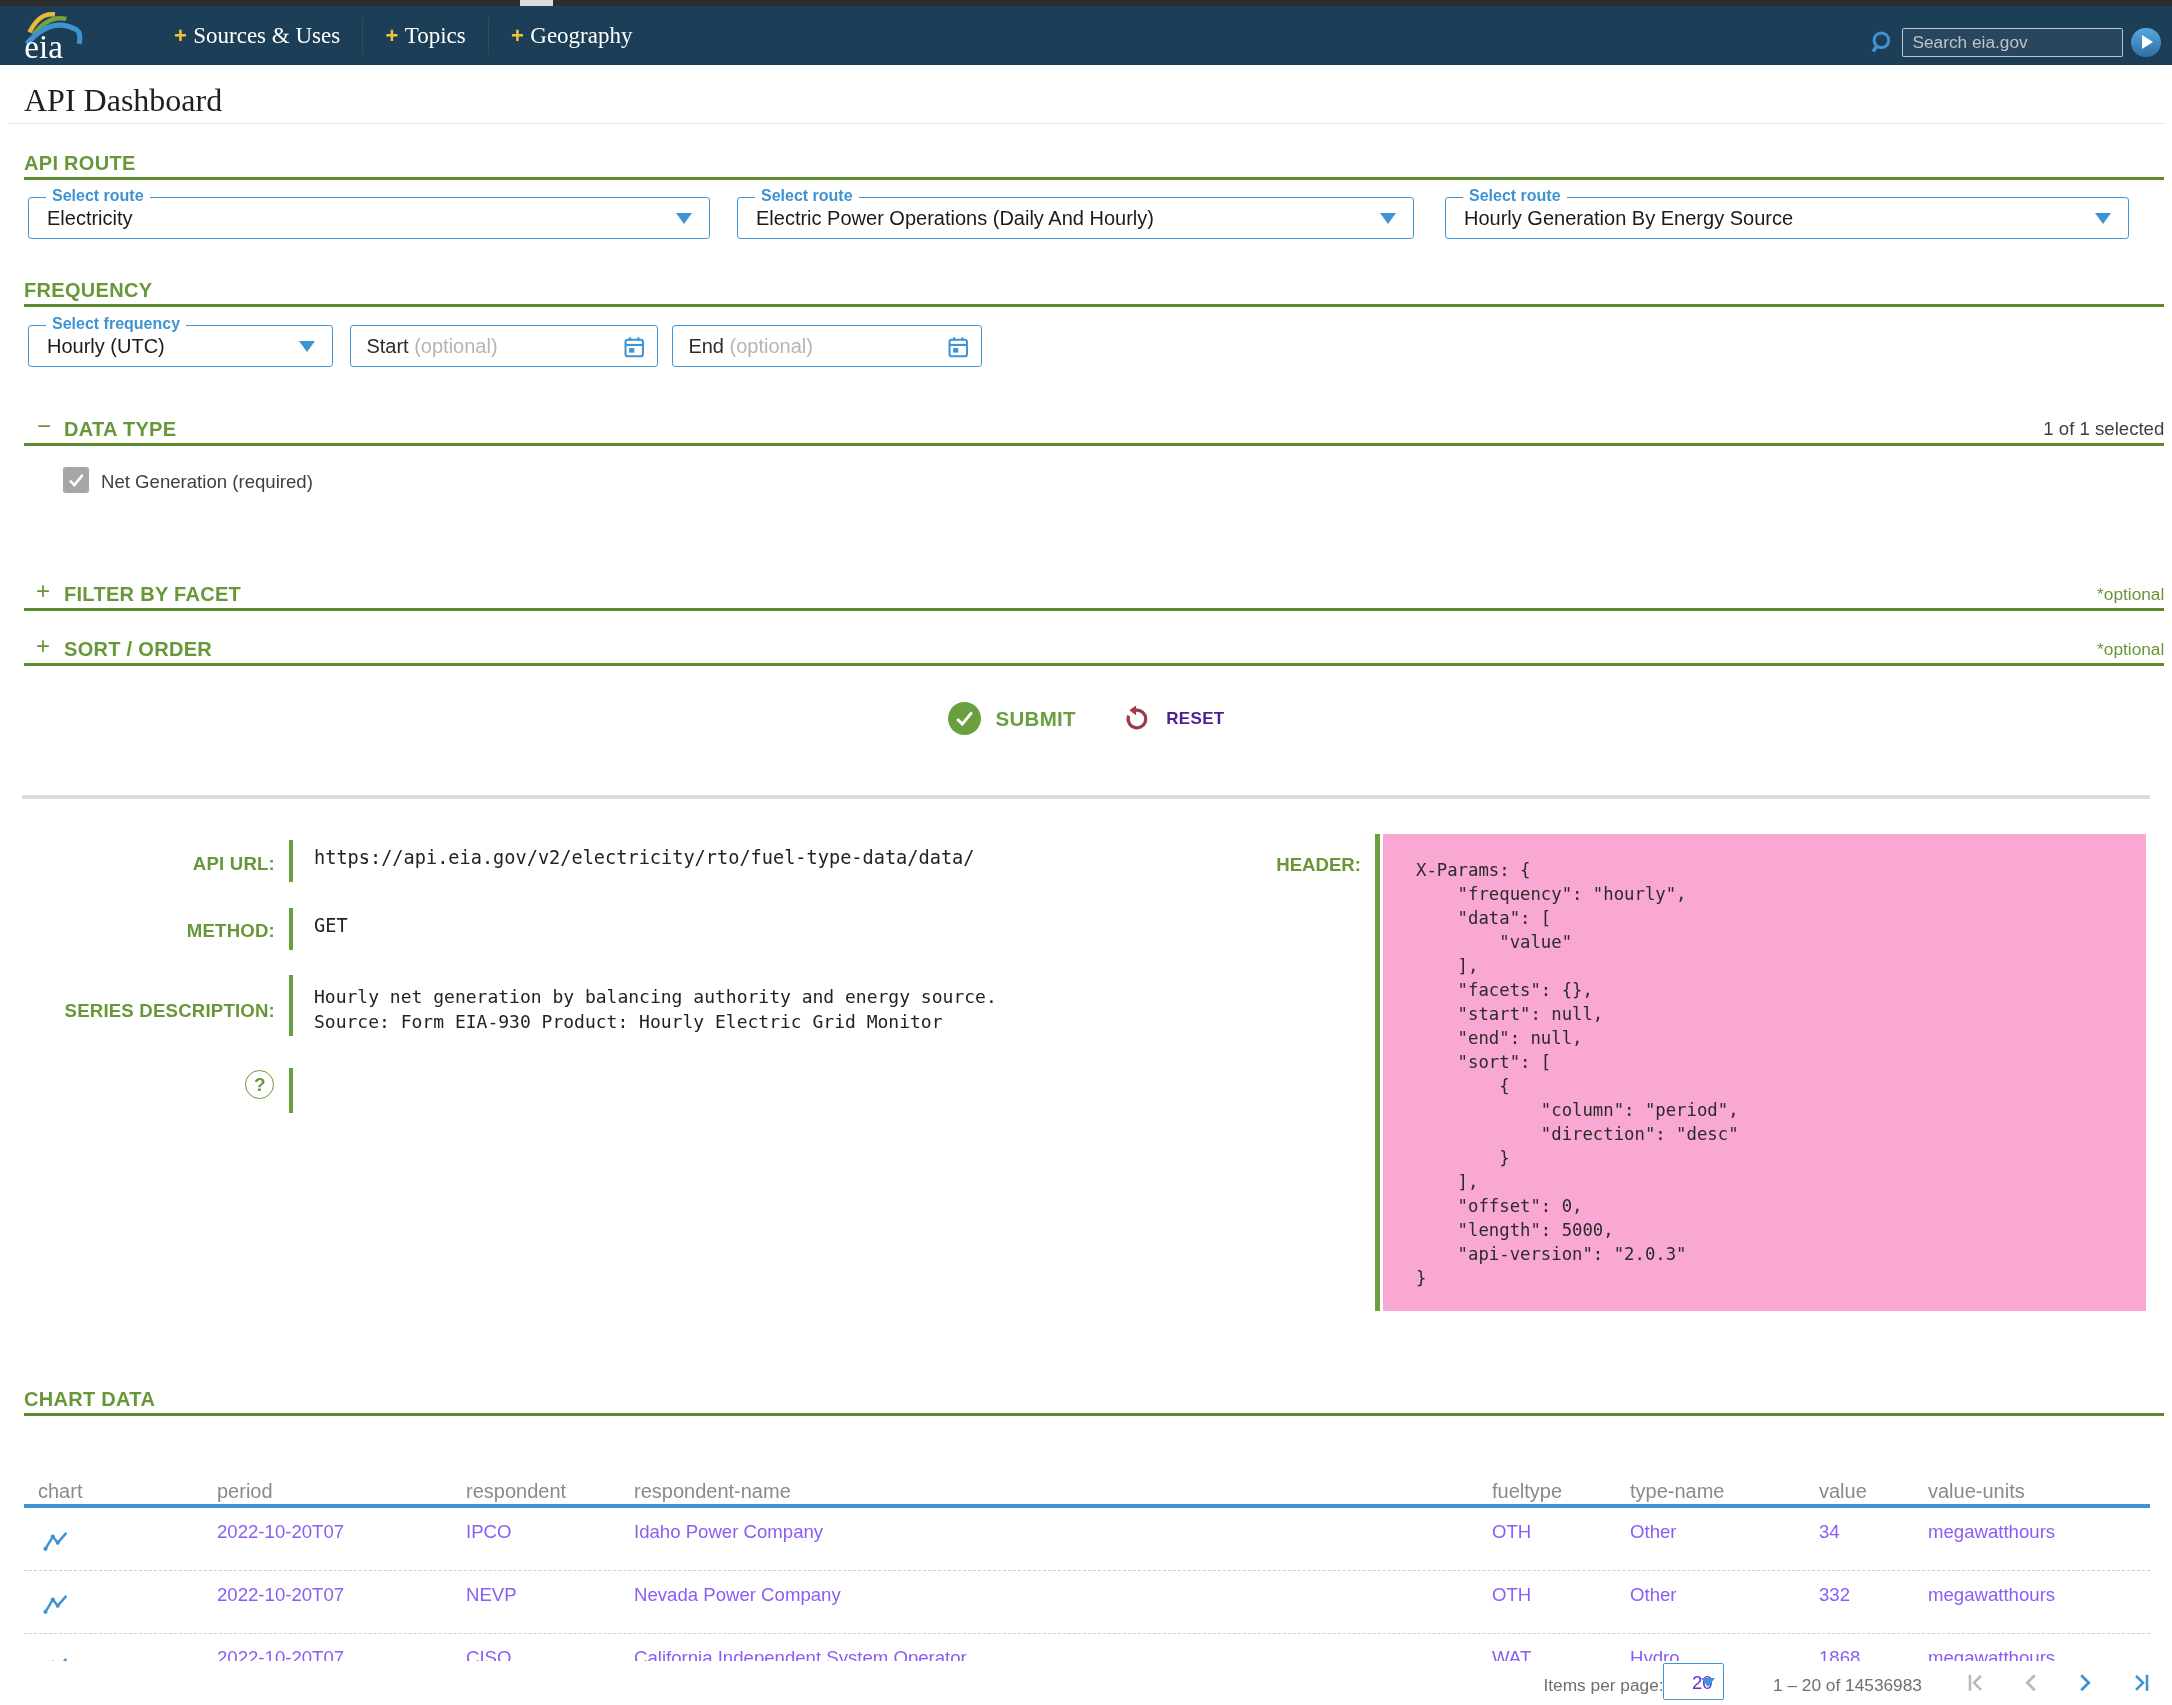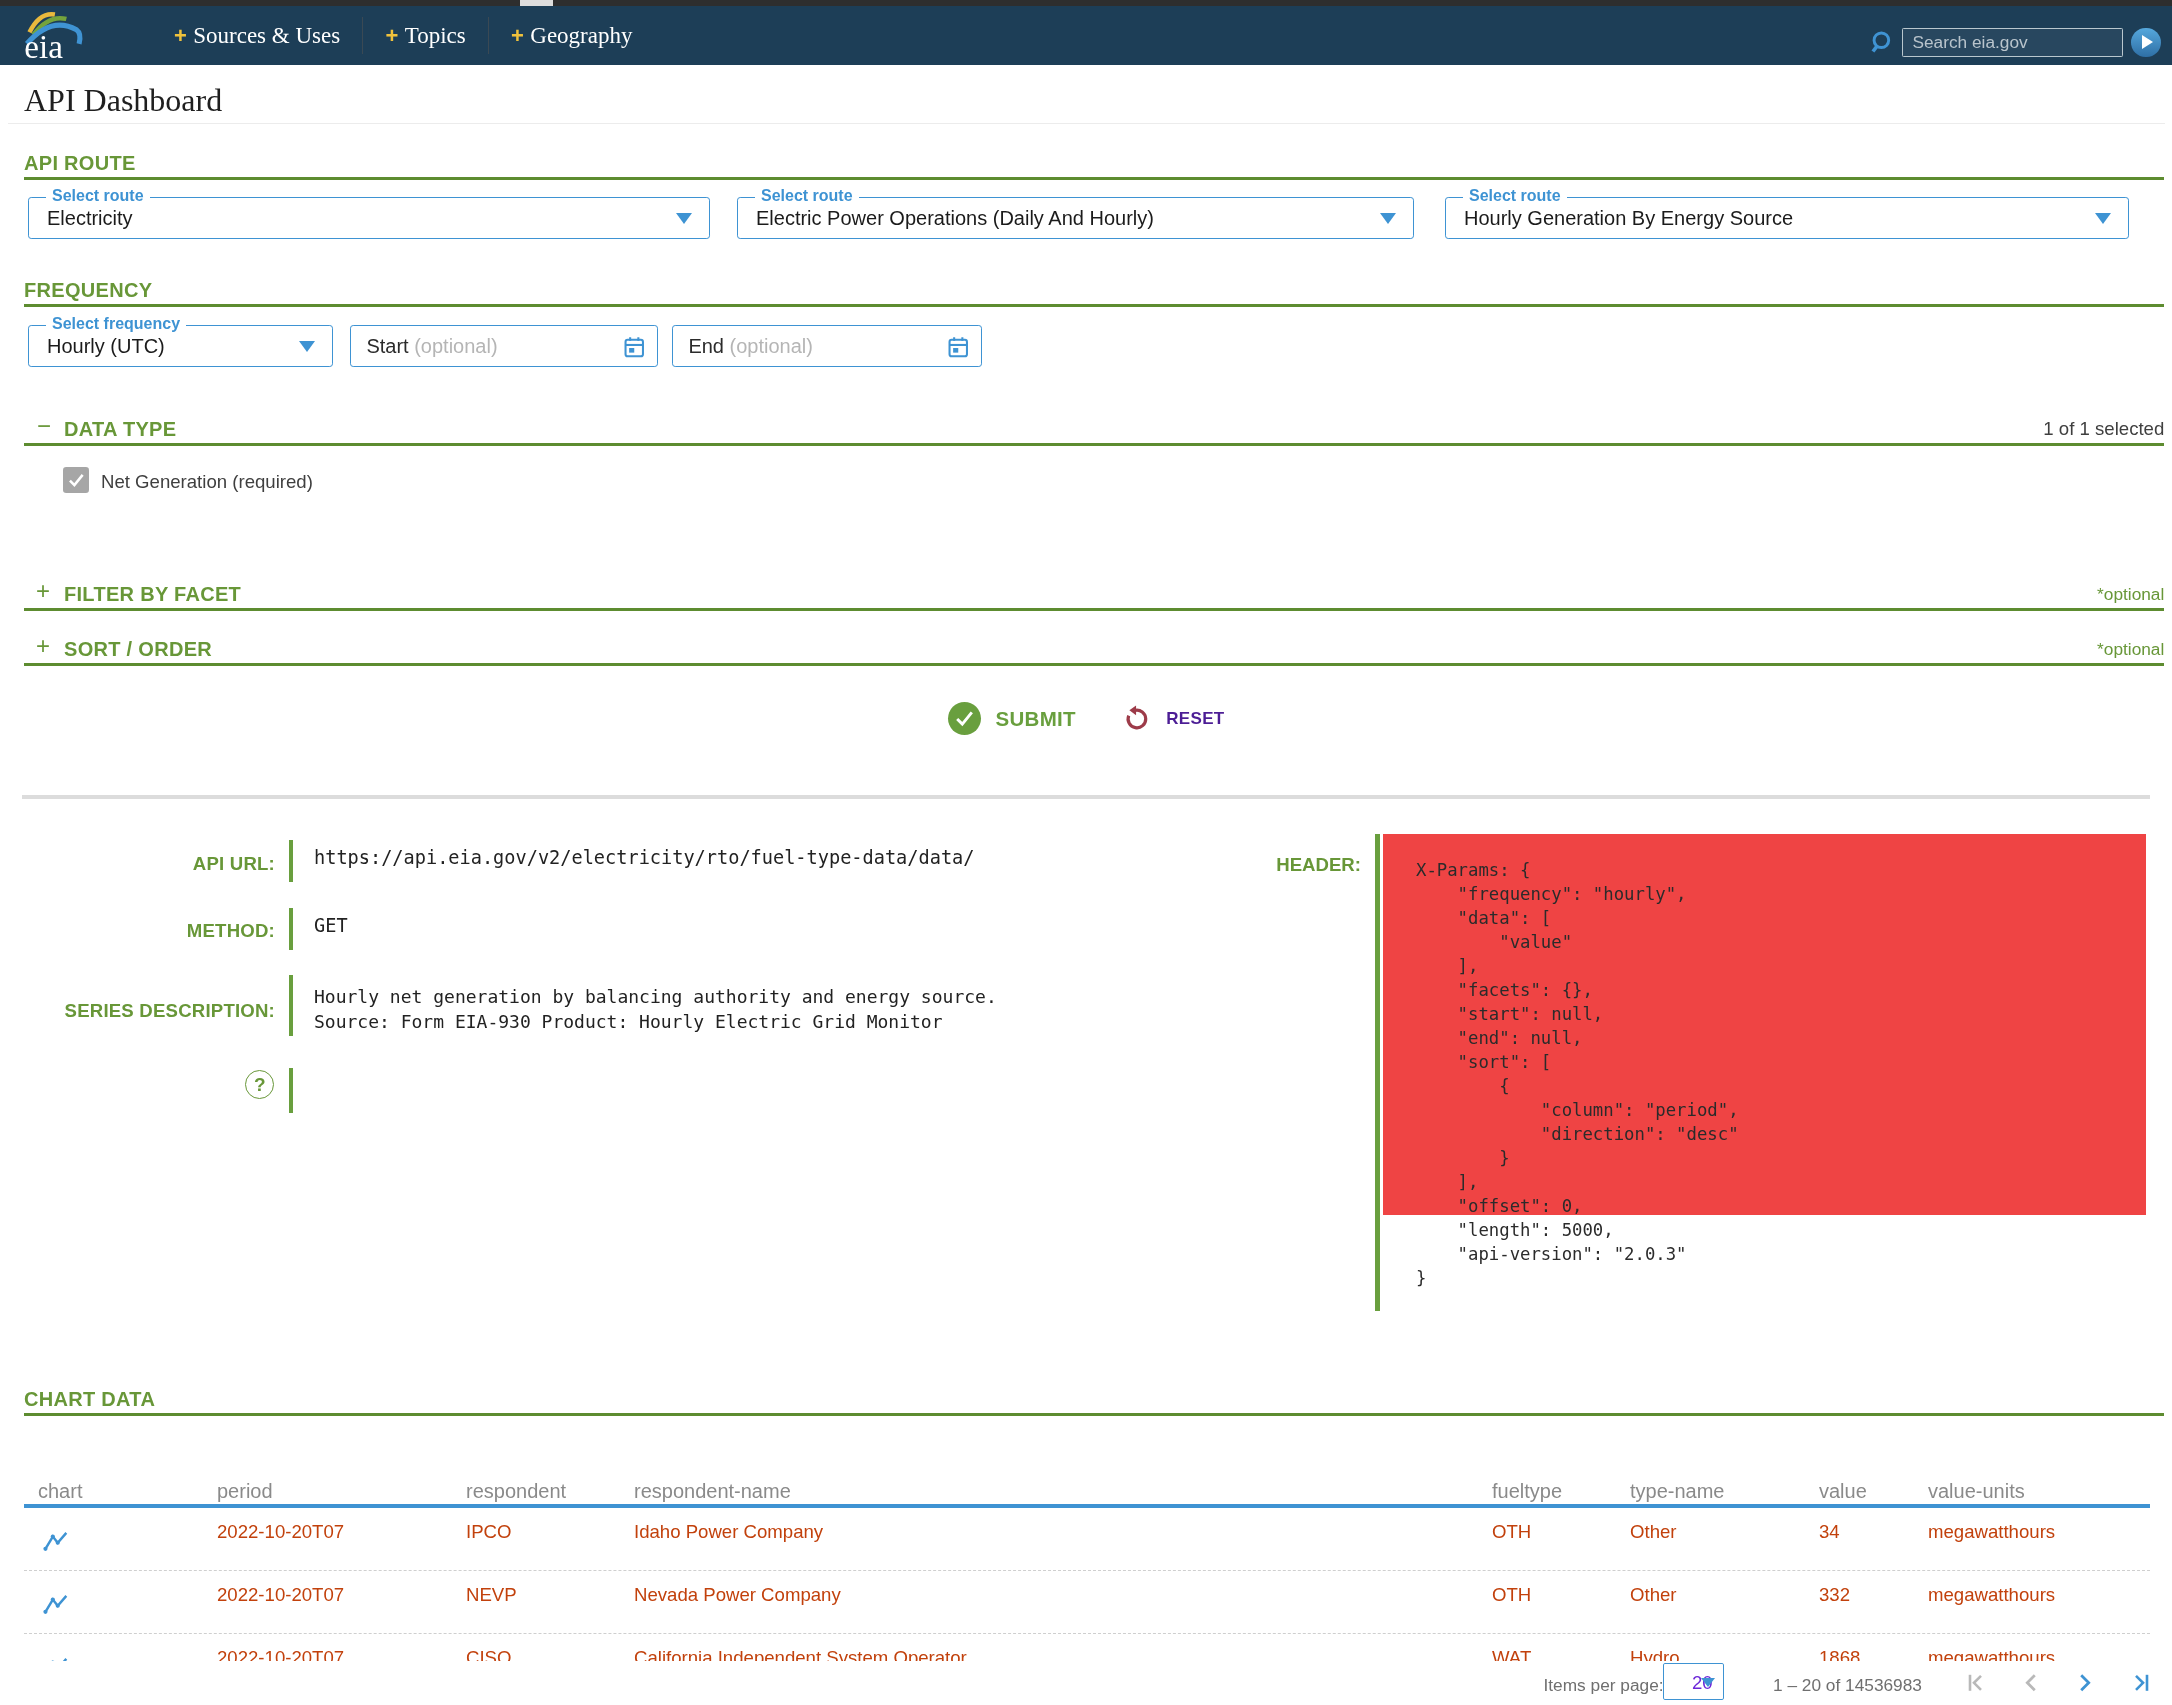--- a/index.html
+++ b/index.html
@@ -61,30 +61,30 @@
   .reqlabel { position:absolute; width:275px; left:0; text-align:right; color:#689738; font-weight:bold; font-size:18.6px; letter-spacing:0.2px; }
   .greenbar { position:absolute; width:3.8px; background:#699f3e; }
   .mono { font-family:"DejaVu Sans Mono", monospace; }
   .reqval { position:absolute; left:314px; font-size:18.6px; color:#222; white-space:nowrap; }
   .desc-line { position:absolute; left:314px; font-size:18px; color:#222; white-space:nowrap; }
   .help-icon { position:absolute; left:245px; top:1070px; width:29.4px; height:29.4px; border:1.9px solid #689738; border-radius:50%; color:#689738; font-size:19px; font-weight:bold; display:flex; align-items:center; justify-content:center; }
   .link { color:#3e93d3; cursor:pointer; }
 
   .hlabel { position:absolute; left:1086px; width:275px; text-align:right; color:#689738; font-weight:bold; font-size:18.6px; }
   .codebar { position:absolute; left:1375px; top:834px; width:4.5px; height:477px; background:#699f3e; }
-  .codeblock { position:absolute; left:1383px; top:834px; width:763px; height:381px; background:#ef4444; }
+  .codeblock { position:absolute; left:1383px; top:834px; width:763px; height:477px; background:#f9a8d4; }
   .codeblock pre { position:absolute; left:33px; top:24px; font-family:"DejaVu Sans Mono", monospace; font-size:17.3px; line-height:24px; color:#2b2b2b; white-space:pre; }
 
   
   .tablewrap { position:absolute; left:24px; top:1472px; width:2126px; height:189px; overflow:hidden; }
   .thead { display:grid; grid-template-columns:179px 249px 168px 858px 138px 189px 109px 224px; padding-left:14px; height:32px; }
   .thead span { font-size:20px; color:#8a8a8a; padding-top:7.7px; }
   .blue-rule { height:3.8px; background:#3e93d3; }
   .trow { display:grid; grid-template-columns:179px 249px 168px 858px 138px 189px 109px 224px; padding-left:14px; height:63px; border-bottom:1.3px dashed #cfcfcf; }
-  .trow .cell { font-size:18.6px; color:#c2410c; padding-top:12.8px; white-space:nowrap; overflow:hidden; }
+  .trow .cell { font-size:18.6px; color:#8b5cf6; padding-top:12.8px; white-space:nowrap; overflow:hidden; }
   .trow .chartcell { padding-top:22px; padding-left:5.1px; cursor:pointer; }
 
   
   .pager { position:absolute; left:1523px; top:1662px; width:649px; height:44px; }
   .pager-label { position:absolute; left:20.5px; top:12.8px; font-size:17.3px; color:#6f6f6f; }
   .pp-box { position:absolute; left:140px; top:1.3px; width:61px; height:37px; border:1.9px solid #3e93d3; border-radius:1.9px; background:#fff; cursor:pointer; }
   .pp-val { position:absolute; left:28px; top:7.7px; font-size:18.6px; color:#6d28d9; }
   .pp-caret { position:absolute; right:7.7px; top:14px; width:0; height:0; border-left:7px solid transparent; border-right:7px solid transparent; border-top:9px solid #3e93d3; }
   .range { position:absolute; left:250px; top:12.8px; width:141px; font-size:17.3px; color:#6f6f6f; white-space:nowrap; }
   .pgbtns { position:absolute; left:440px; top:6.4px; display:flex; gap:29.4px; }

